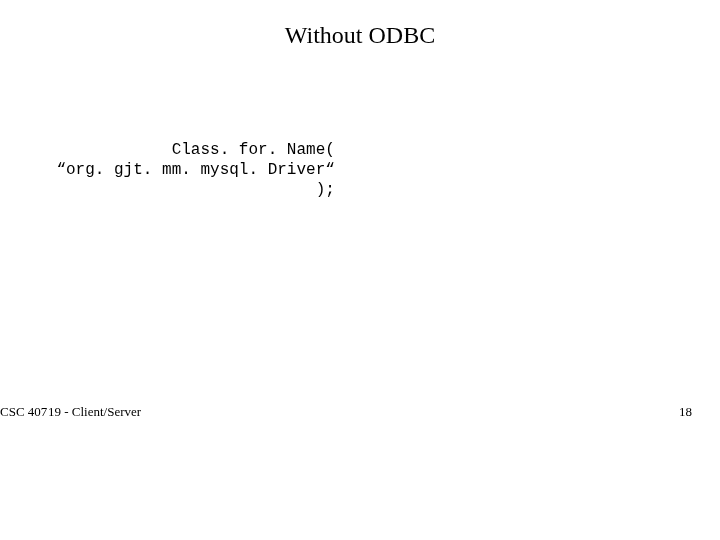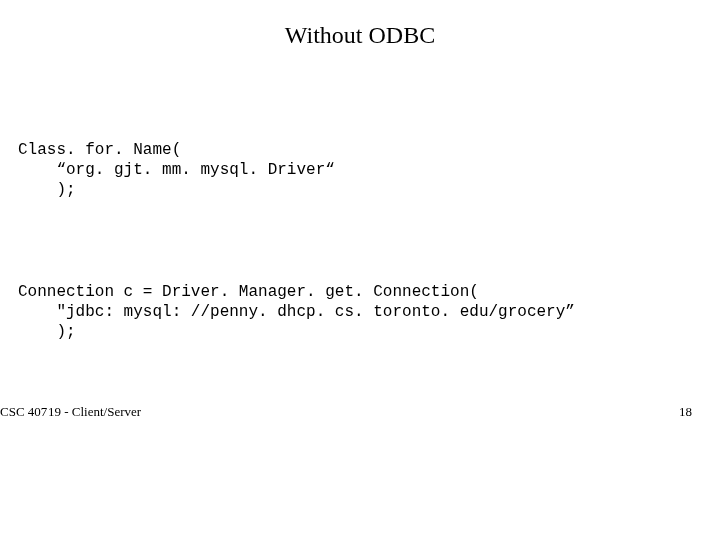--- a/index.html
+++ b/index.html
@@ -27,21 +27,21 @@
     font-size: 24px;
   }
   .code-block {
     position: absolute;
     left: 18px;
     font-family: "Courier New", Courier, monospace;
     font-size: 16px;
     white-space: pre;
     line-height: 1.25;
   }
-  .block1 { top: 120px; }
+  .block1 { top: 120px; text-align: right; }
   .block2 { top: 262px; }
   .footer {
     position: absolute;
     bottom: 20px;
     left: 0;
     width: 100%;
     font-size: 13px;
   }
   .footer-left {
     position: absolute;
@@ -63,25 +63,20 @@
 <div class="slide">
 
   <div class="title">Without ODBC</div>
 
   <div class="code-block block1">
 <span>Class. for. Name(</span>
 <span>    “org. gjt. mm. mysql. Driver“</span>
 <span>    );</span>
 </div>
 
-  <div class="code-block block2">
-<span>Connection c = Driver. Manager. get. Connection(</span>
-<span>    "jdbc: mysql: //penny. dhcp. cs. toronto. edu/grocery”</span>
-<span>    );</span>
-</div>
 
   <div class="footer">
     <span class="footer-left">19 - Client/Server</span>
     <span class="footer-center">CSC 407</span>
     <span class="footer-right">18</span>
   </div>
 
 </div>
 
 </body></html>

